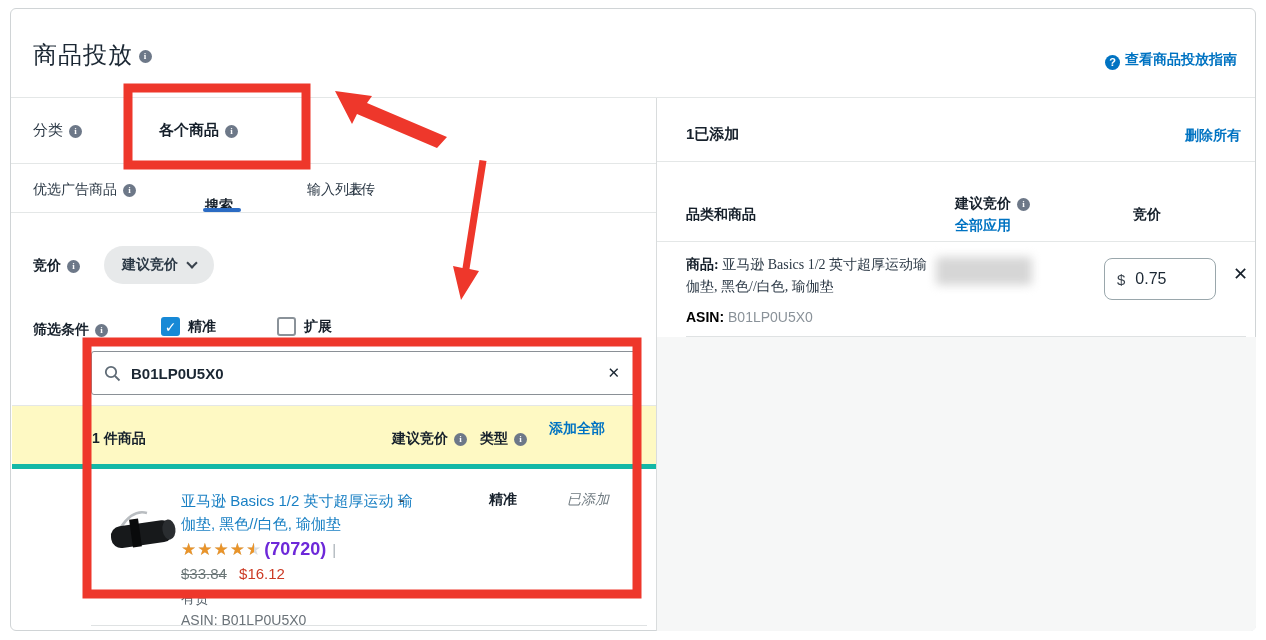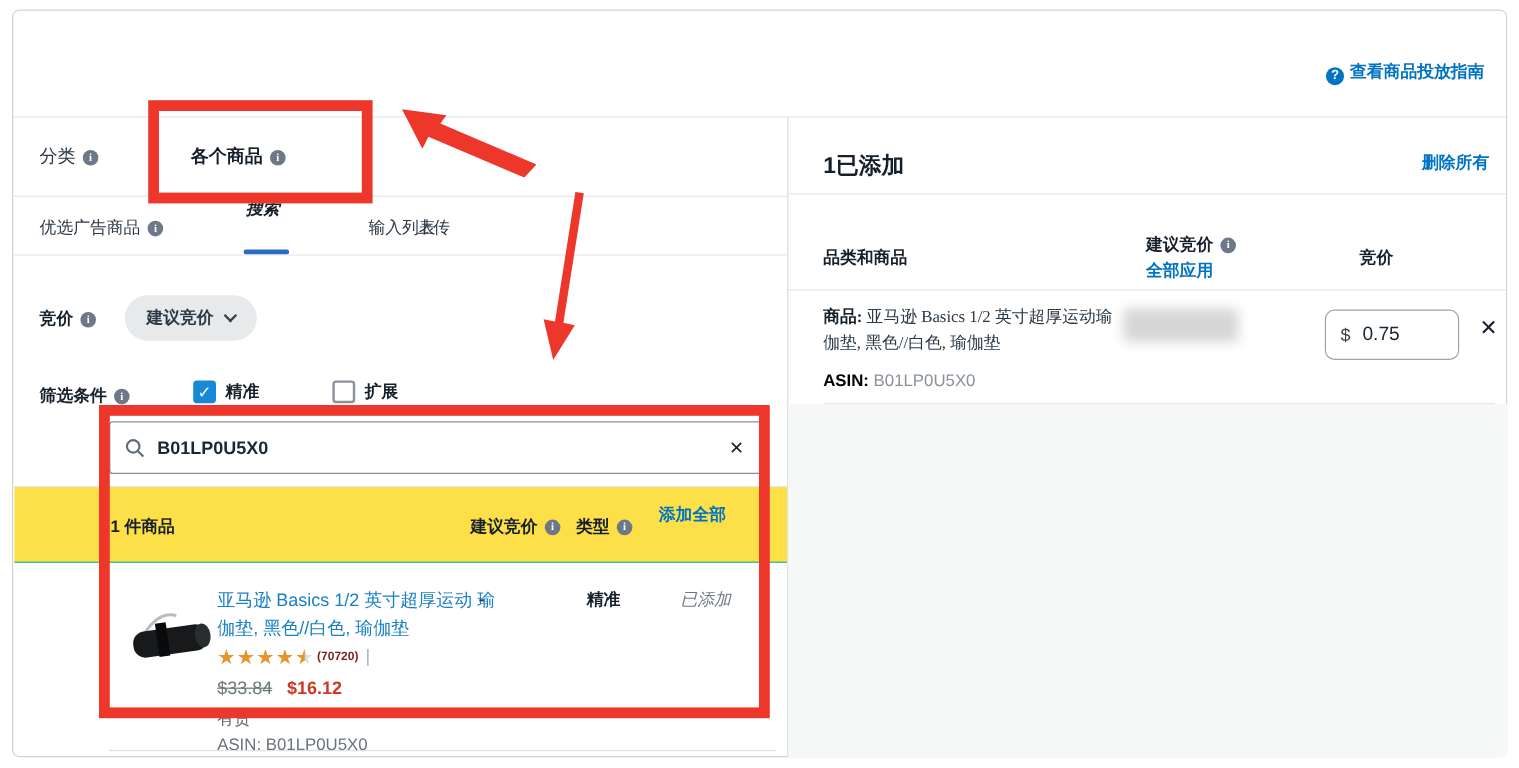--- a/index.html
+++ b/index.html
@@ -38,48 +38,48 @@
   .cb-box.checked { background:#1789d6; border-color:#1789d6; color:#fff; font-size:14px; line-height:17px; text-align:center; font-weight:700; }
 
   
   .searchbox { position:absolute; left:80px; top:342px; width:546px; height:44px; border:1px solid #8a9096;
                border-radius:3px; background:#fff; display:flex; align-items:center; padding:0 12px; }
   .searchbox input { flex:1; border:none; outline:none; font-size:15px; font-weight:700; color:#1b2733;
                      font-family:"Liberation Sans",sans-serif; background:transparent; }
   .clear-x { color:#1b2733; font-size:15px; font-weight:700; cursor:pointer; padding:2px 4px; }
 
   
-  .thead { position:absolute; left:1px; top:396px; width:644px; height:64px; background:#fde047;
-           border-top:1px solid #e4e7e7; border-bottom:1px solid #14b8a6; }
+  .thead { position:absolute; left:1px; top:396px; width:644px; height:64px; background:#fef9c3;
+           border-top:1px solid #e4e7e7; border-bottom:5px solid #14b8a6; }
   .thead .count { position:absolute; left:80px; top:24px; font-size:14px; font-weight:700; color:#16202b; }
   .thead .colbid { position:absolute; left:380px; top:24px; font-size:14px; font-weight:700; color:#16202b; }
   .thead .coltype { position:absolute; left:468px; top:24px; font-size:14px; font-weight:700; color:#16202b; }
   .addall { position:absolute; left:534px; top:12px; width:62px; text-align:center; color:#0073c2;
             font-size:14px; font-weight:700; line-height:1.45; cursor:pointer; }
 
   .prod-img { position:absolute; left:96px; top:488px; width:72px; height:72px; }
   .ptitle { position:absolute; left:170px; top:480px; width:238px; font-size:15px; font-weight:500;
             color:#1a80c4; line-height:1.55; cursor:pointer; }
   .dash-bid { position:absolute; left:388px; top:482px; font-size:15px; font-weight:700; color:#39424c; }
   .ptype { position:absolute; left:478px; top:482px; font-size:14px; font-weight:700; color:#16202b; }
   .pstatus { position:absolute; left:556px; top:482px; font-size:14px; font-style:italic; color:#6f7a80; }
   .stars-row { position:absolute; left:170px; top:530px; font-size:15px; display:flex; align-items:center; }
   .stars { position:relative; display:inline-block; color:#d9dde0; font-size:17px; letter-spacing:1px; line-height:1; }
   .stars .fill { position:absolute; left:0; top:0; width:90%; overflow:hidden; white-space:nowrap; color:#e9942a; }
-  .rating-count { color:#7f1d1d; font-weight:700; font-size:10px; margin-left:2px; }
+  .rating-count { color:#6d28d9; font-weight:700; font-size:18px; margin-left:2px; }
   .sep { color:#aab2b8; margin-left:6px; }
   .price-row { position:absolute; left:170px; top:556px; font-size:15px; }
   .old-price { color:#6c7778; text-decoration:line-through; margin-right:8px; }
-  .new-price { color:#cc3a24; font-weight:700; }
+  .new-price { color:#cc3a24; font-weight:400; }
   .stock { position:absolute; left:170px; top:581px; font-size:14px; color:#5c666f; }
   .pasin { position:absolute; left:170px; top:603px; font-size:14px; color:#6b7379; }
   .row-div { position:absolute; left:80px; top:616px; width:556px; height:1px; background:#dfe2e3; }
 
   
-  .rp-title { position:absolute; left:675px; top:116px; font-size:19px; font-weight:700; color:#16202b; }
+  .rp-title { position:absolute; left:675px; top:116px; font-size:15px; font-weight:700; color:#16202b; }
   .rp-removeall { position:absolute; right:14px; top:118px; font-size:14px; font-weight:700; color:#0073c2; cursor:pointer; }
   .rp-col1 { position:absolute; left:675px; top:197px; font-size:14px; font-weight:700; color:#16202b; }
   .rp-col2 { position:absolute; left:944px; top:186px; font-size:14px; font-weight:700; color:#16202b; }
   .rp-apply { display:block; color:#0073c2; font-weight:700; margin-top:4px; cursor:pointer; }
   .rp-col3 { position:absolute; left:1122px; top:197px; font-size:14px; font-weight:700; color:#16202b; }
   .rp-item-text { position:absolute; left:675px; top:245px; width:252px; font-size:14px; color:#2b3845; line-height:1.6;font-family:Liberation Serif, serif; }
   .rp-item-text b { color:#16202b; }
   .rp-asin { position:absolute; left:675px; top:300px; font-size:14px; color:#8a9299; }
   .rp-asin b { color:#000000; }
   .blur-block { position:absolute; left:925px; top:248px; width:96px; height:28px; background:#d6d6d6;
@@ -95,37 +95,40 @@
 
   
   .anno { position:absolute; left:0; top:0; width:1266px; height:640px; pointer-events:none; z-index:50; }
 </style>
 </head>
 <body>
 
 <div class="stage">
   <div class="card">
 
+    <div class="page-title">
+      <span>商品投放</span><span class="info-i">i</span>
+    </div>
     <div class="guide">
       <span class="help-q">?</span><span>查看商品投放指南</span>
     </div>
     <div class="hdiv" style="left:0;top:88px;width:1244px;"></div>
 
     <div class="tab" style="left:22px;top:112px;">
       <span>分类</span><span class="info-i">i</span>
     </div>
     <div class="tab active" style="left:148px;top:112px;">
       <span>各个商品</span><span class="info-i">i</span>
     </div>
     <div class="hdiv" style="left:0;top:154px;width:645px;"></div>
 
     <div class="subtab" style="left:22px;top:172px;">
       <span>优选广告商品</span><span class="info-i">i</span>
     </div>
-    <div class="subtab active" style="left:194px;top:156px;font-style:italic;">
+    <div class="subtab active" style="left:194px;top:188px;">
       <span>搜索</span>
     </div>
     <div class="subtab" style="left:248px;top:172px;margin-left:48px;">
       <span>输入列表</span>
     </div>
     <div class="subtab" style="left:336px;top:172px;">
       <span>上传</span>
     </div>
     <div class="subtab-underline" style="left:192px;top:199px;width:38px;"></div>
     <div class="hdiv" style="left:0;top:203px;width:645px;"></div>

